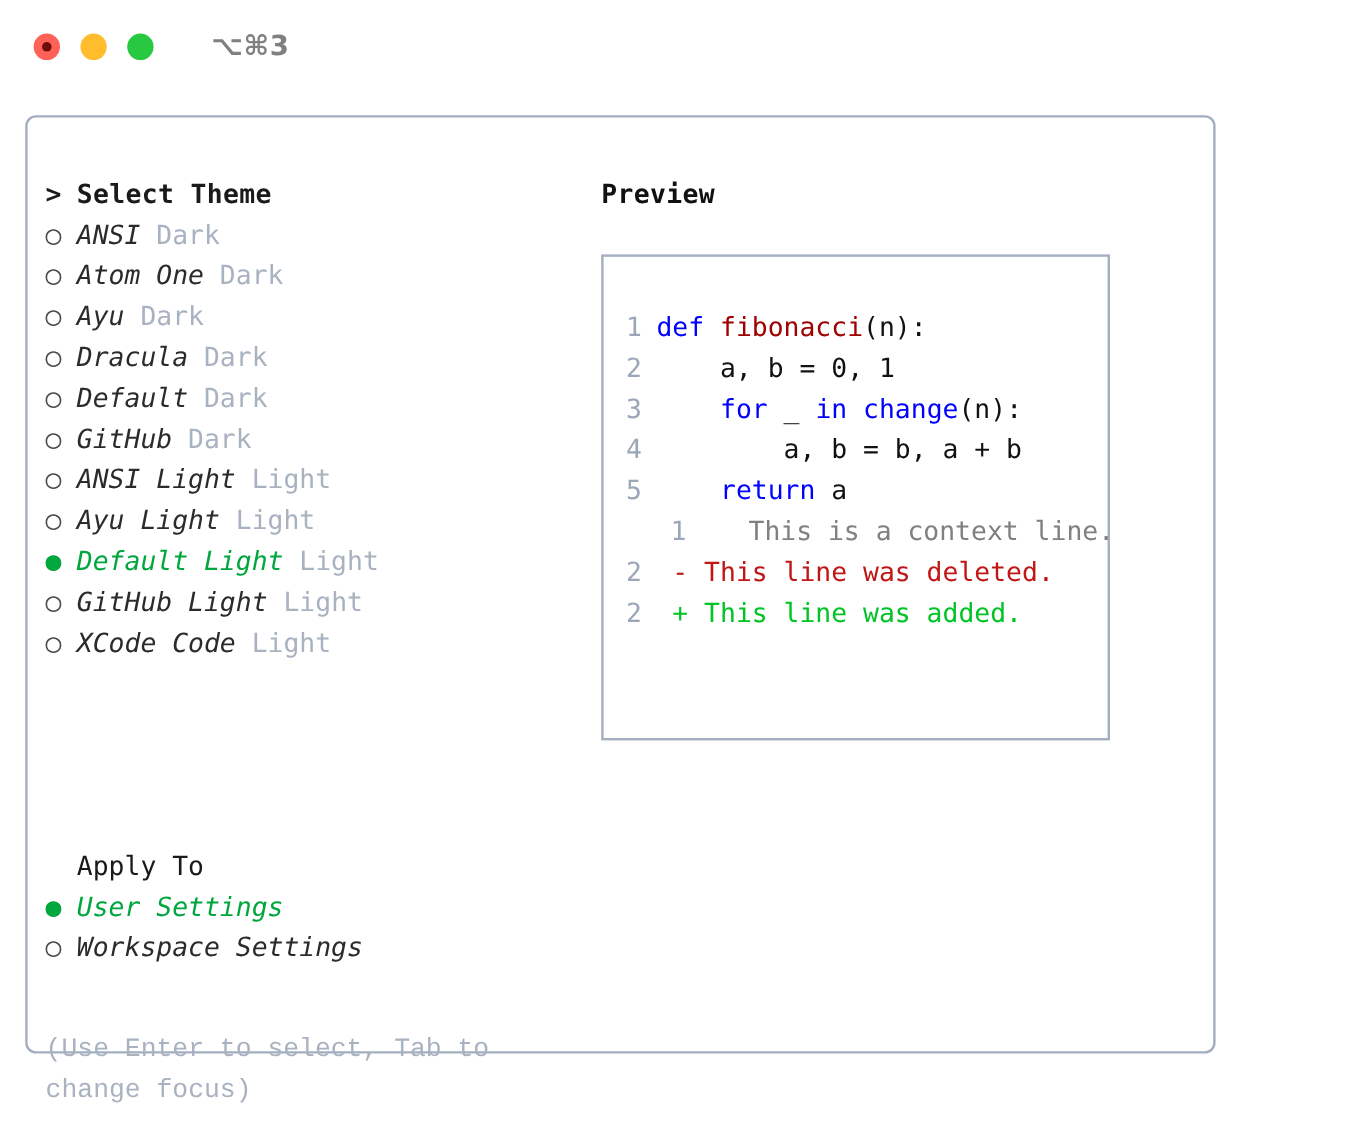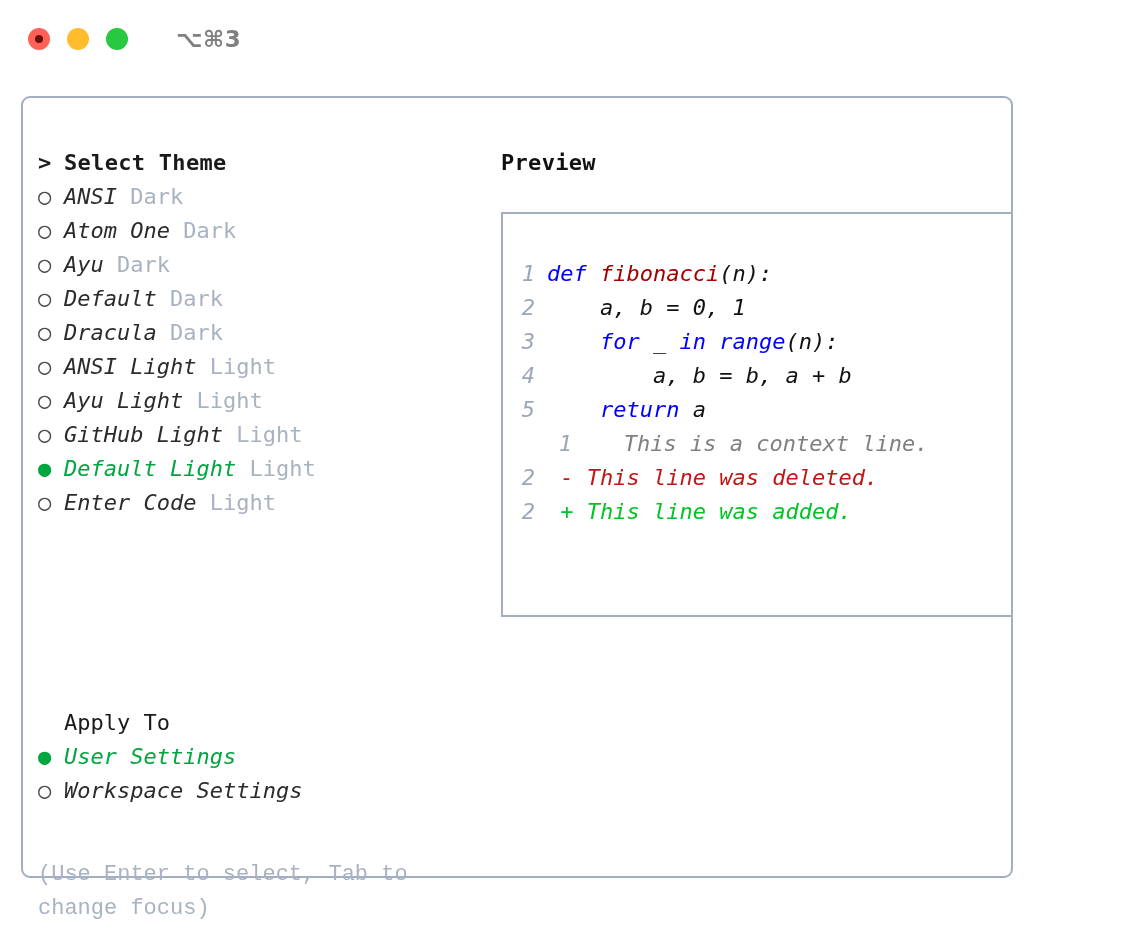--- a/index.html
+++ b/index.html
@@ -156,27 +156,26 @@
   #preview-title {
     font-size: 22px;
     font-weight: bold;
     color: #111111;
     line-height: 34px;
     letter-spacing: 0.3px;
   }
 
   #preview-box {
     margin-top: 32px;
-    width: 512px;
+    width: 424px;
     height: 405px;
     box-sizing: border-box;
     border: 2px solid #a3afc0;
     background: #ffffff;
     position: relative;
-    font-style: italic;
   }
 
   #code-area {
     position: absolute;
     left: 18px;
     top: 43px;
     right: 8px;
   }
 
   .cline {
@@ -230,27 +229,28 @@
     <div id="dialog-body">
 
       <div id="left-col">
         <div class="row heading-row">
           <span class="marker">&gt;</span><span>Select Theme</span>
         </div>
         <div id="theme-rows">
             <div class="row"><span class="marker">○</span><span class="theme-name">ANSI</span><span> </span><span class="theme-kind">Dark</span></div>
             <div class="row"><span class="marker">○</span><span class="theme-name">Atom One</span><span> </span><span class="theme-kind">Dark</span></div>
             <div class="row"><span class="marker">○</span><span class="theme-name">Ayu</span><span> </span><span class="theme-kind">Dark</span></div>
+            <div class="row"><span class="marker">○</span><span class="theme-name">Dracula</span><span> </span><span class="theme-kind">Dark</span></div>
             <div class="row"><span class="marker">○</span><span class="theme-name">Default</span><span> </span><span class="theme-kind">Dark</span></div>
-            <div class="row"><span class="marker">○</span><span class="theme-name">Dracula</span><span> </span><span class="theme-kind">Dark</span></div>
+            <div class="row"><span class="marker">○</span><span class="theme-name">GitHub</span><span> </span><span class="theme-kind">Dark</span></div>
             <div class="row"><span class="marker">○</span><span class="theme-name">ANSI Light</span><span> </span><span class="theme-kind">Light</span></div>
             <div class="row"><span class="marker">○</span><span class="theme-name">Ayu Light</span><span> </span><span class="theme-kind">Light</span></div>
+            <div class="row"><span class="marker sel">●</span><span class="theme-name selected">Default Light</span><span> </span><span class="theme-kind">Light</span></div>
             <div class="row"><span class="marker">○</span><span class="theme-name">GitHub Light</span><span> </span><span class="theme-kind">Light</span></div>
-            <div class="row"><span class="marker sel">●</span><span class="theme-name selected">Default Light</span><span> </span><span class="theme-kind">Light</span></div>
-            <div class="row"><span class="marker">○</span><span class="theme-name">Enter Code</span><span> </span><span class="theme-kind">Light</span></div>
+            <div class="row"><span class="marker">○</span><span class="theme-name">XCode Code</span><span> </span><span class="theme-kind">Light</span></div>
           </div>
       </div>
 
       <div id="apply-section">
         <div class="row section-label">
           <span class="marker">&nbsp;</span><span>Apply To</span>
         </div>
         <div id="apply-rows">
             <div class="row"><span class="marker sel">●</span><span class="theme-name selected">User Settings</span></div>
             <div class="row"><span class="marker">○</span><span class="theme-name">Workspace Settings</span></div>
@@ -258,21 +258,21 @@
       </div>
 
       <div id="hint">(Use Enter to select, Tab to change focus)</div>
 
       <div id="right-col">
         <div id="preview-title">Preview</div>
         <div id="preview-box">
           <div id="code-area">
               <div class="cline"><span class="lnum">1</span><span class="tok-kw">def</span><span class="tok-plain"> </span><span class="tok-fn">fibonacci</span><span class="tok-plain">(n):</span></div>
               <div class="cline"><span class="lnum">2</span><span class="tok-plain">    a, b = 0, 1</span></div>
-              <div class="cline"><span class="lnum">3</span><span class="tok-plain">    </span><span class="tok-kw">for</span><span class="tok-plain"> _ </span><span class="tok-kw">in</span><span class="tok-plain"> </span><span class="tok-kw">range</span><span class="tok-plain">(n):</span></div>
+              <div class="cline"><span class="lnum">3</span><span class="tok-plain">    </span><span class="tok-kw">for</span><span class="tok-plain"> _ </span><span class="tok-kw">in</span><span class="tok-plain"> </span><span class="tok-kw">change</span><span class="tok-plain">(n):</span></div>
               <div class="cline"><span class="lnum">4</span><span class="tok-plain">        a, b = b, a + b</span></div>
               <div class="cline"><span class="lnum">5</span><span class="tok-plain">    </span><span class="tok-kw">return</span><span class="tok-plain"> a</span></div>
             </div>
           <div id="diff-area">
               <div class="dline ctx"><span class="lnum">1</span><span>   </span><span>This is a context line.</span></div>
               <div class="dline del"><span class="lnum">2</span><span> - </span><span>This line was deleted.</span></div>
               <div class="dline add"><span class="lnum">2</span><span> + </span><span>This line was added.</span></div>
             </div>
         </div>
       </div>

